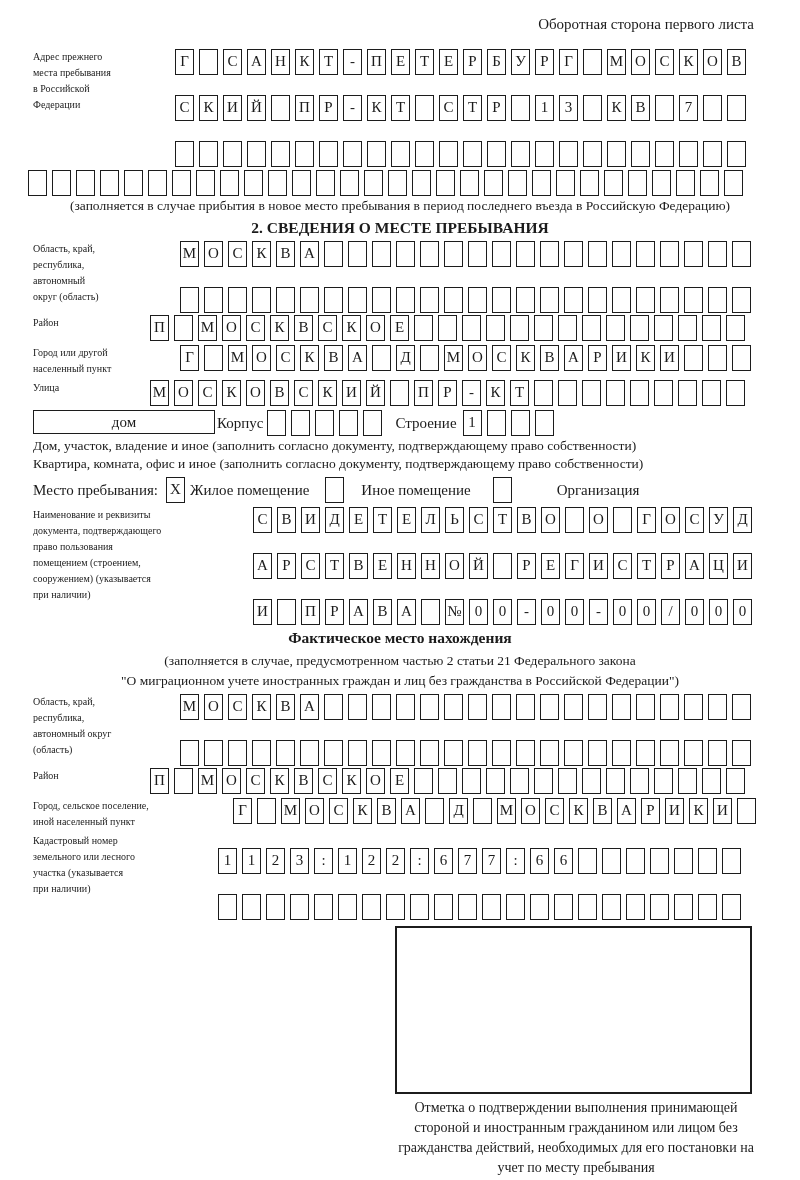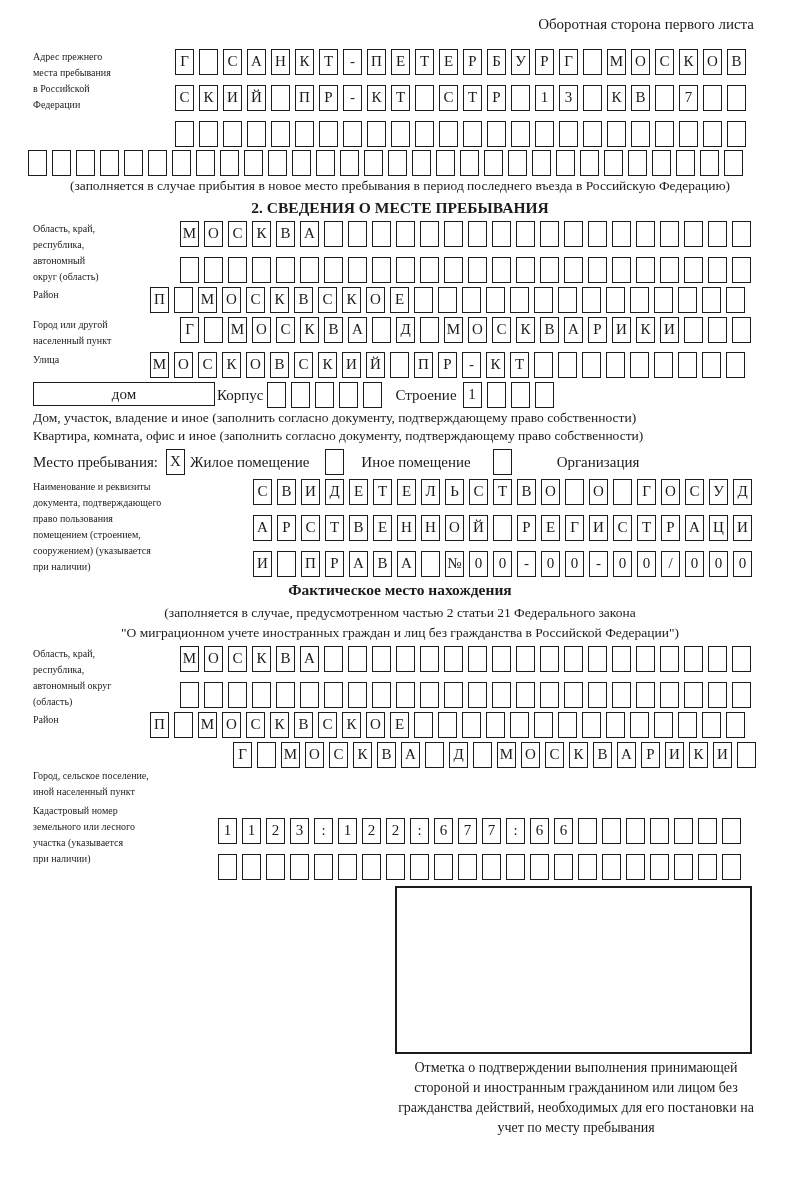--- a/index.html
+++ b/index.html
@@ -11,21 +11,21 @@
     font-family:"Liberation Serif","DejaVu Serif",serif;
     overflow:hidden;
   }
   .hdr-note{
     padding:16px 46px 0 0;
     text-align:right;
     font-size:15px;
   }
   .field{display:flex;margin-left:33px;}
   .lbl{font-size:10px;line-height:16px;white-space:pre-line;}
-  .rows{display:flex;flex-direction:column;gap:10px;}
+  .rows{display:flex;flex-direction:column;gap:20px;}
   .rows.offset{padding-top:15px;}
   .boxrow{white-space:nowrap;height:26px;display:inline-block;}
   .cell{
     display:inline-block;box-sizing:border-box;
     width:19px;height:26px;
     border:1.6px solid #1c1c1c;
     margin-right:5px;
     font-size:15px;line-height:23px;text-align:center;
     vertical-align:top;
     background:#fff;
@@ -164,21 +164,21 @@
   </div>
 
   <div class="field" style="margin-top:2px;">
     <div class="lbl" style="flex:0 0 117px;">Район</div>
     <div class="rows">
         <span class="boxrow"><span class="cell">П</span><span class="cell"></span><span class="cell">М</span><span class="cell">О</span><span class="cell">С</span><span class="cell">К</span><span class="cell">В</span><span class="cell">С</span><span class="cell">К</span><span class="cell">О</span><span class="cell">Е</span><span class="cell"></span><span class="cell"></span><span class="cell"></span><span class="cell"></span><span class="cell"></span><span class="cell"></span><span class="cell"></span><span class="cell"></span><span class="cell"></span><span class="cell"></span><span class="cell"></span><span class="cell"></span><span class="cell"></span><span class="cell"></span></span>
       </div>
   </div>
 
   <div class="field" style="margin-top:4px;">
-    <div class="lbl" style="flex:0 0 200px;margin-top:26px;">Город, сельское поселение,
+    <div class="lbl" style="flex:0 0 200px;">Город, сельское поселение,
 иной населенный пункт</div>
     <div class="rows">
         <span class="boxrow"><span class="cell">Г</span><span class="cell"></span><span class="cell">М</span><span class="cell">О</span><span class="cell">С</span><span class="cell">К</span><span class="cell">В</span><span class="cell">А</span><span class="cell"></span><span class="cell">Д</span><span class="cell"></span><span class="cell">М</span><span class="cell">О</span><span class="cell">С</span><span class="cell">К</span><span class="cell">В</span><span class="cell">А</span><span class="cell">Р</span><span class="cell">И</span><span class="cell">К</span><span class="cell">И</span><span class="cell"></span></span>
       </div>
   </div>
 
   <div class="field" style="margin-top:3px;">
     <div class="lbl" style="flex:0 0 185px;">Кадастровый номер
 земельного или лесного
 участка (указывается

